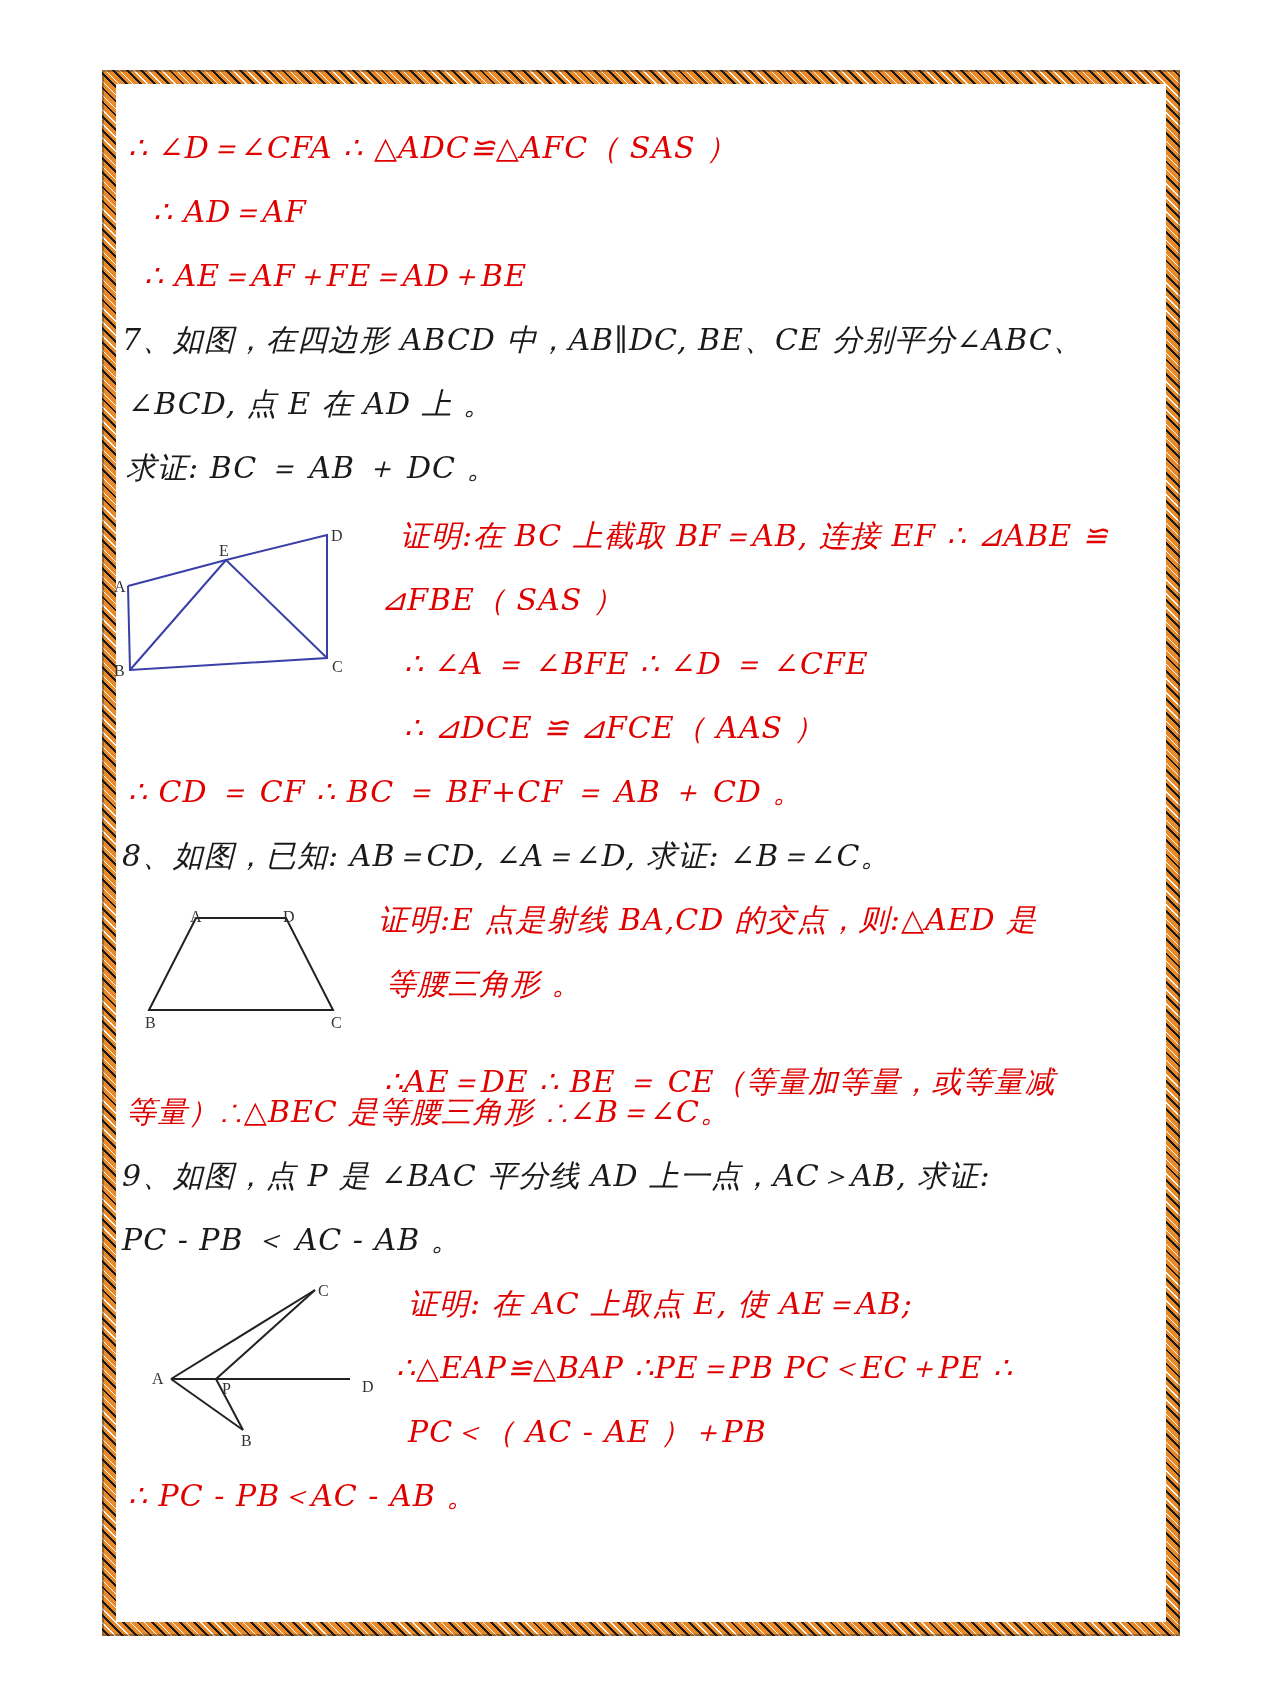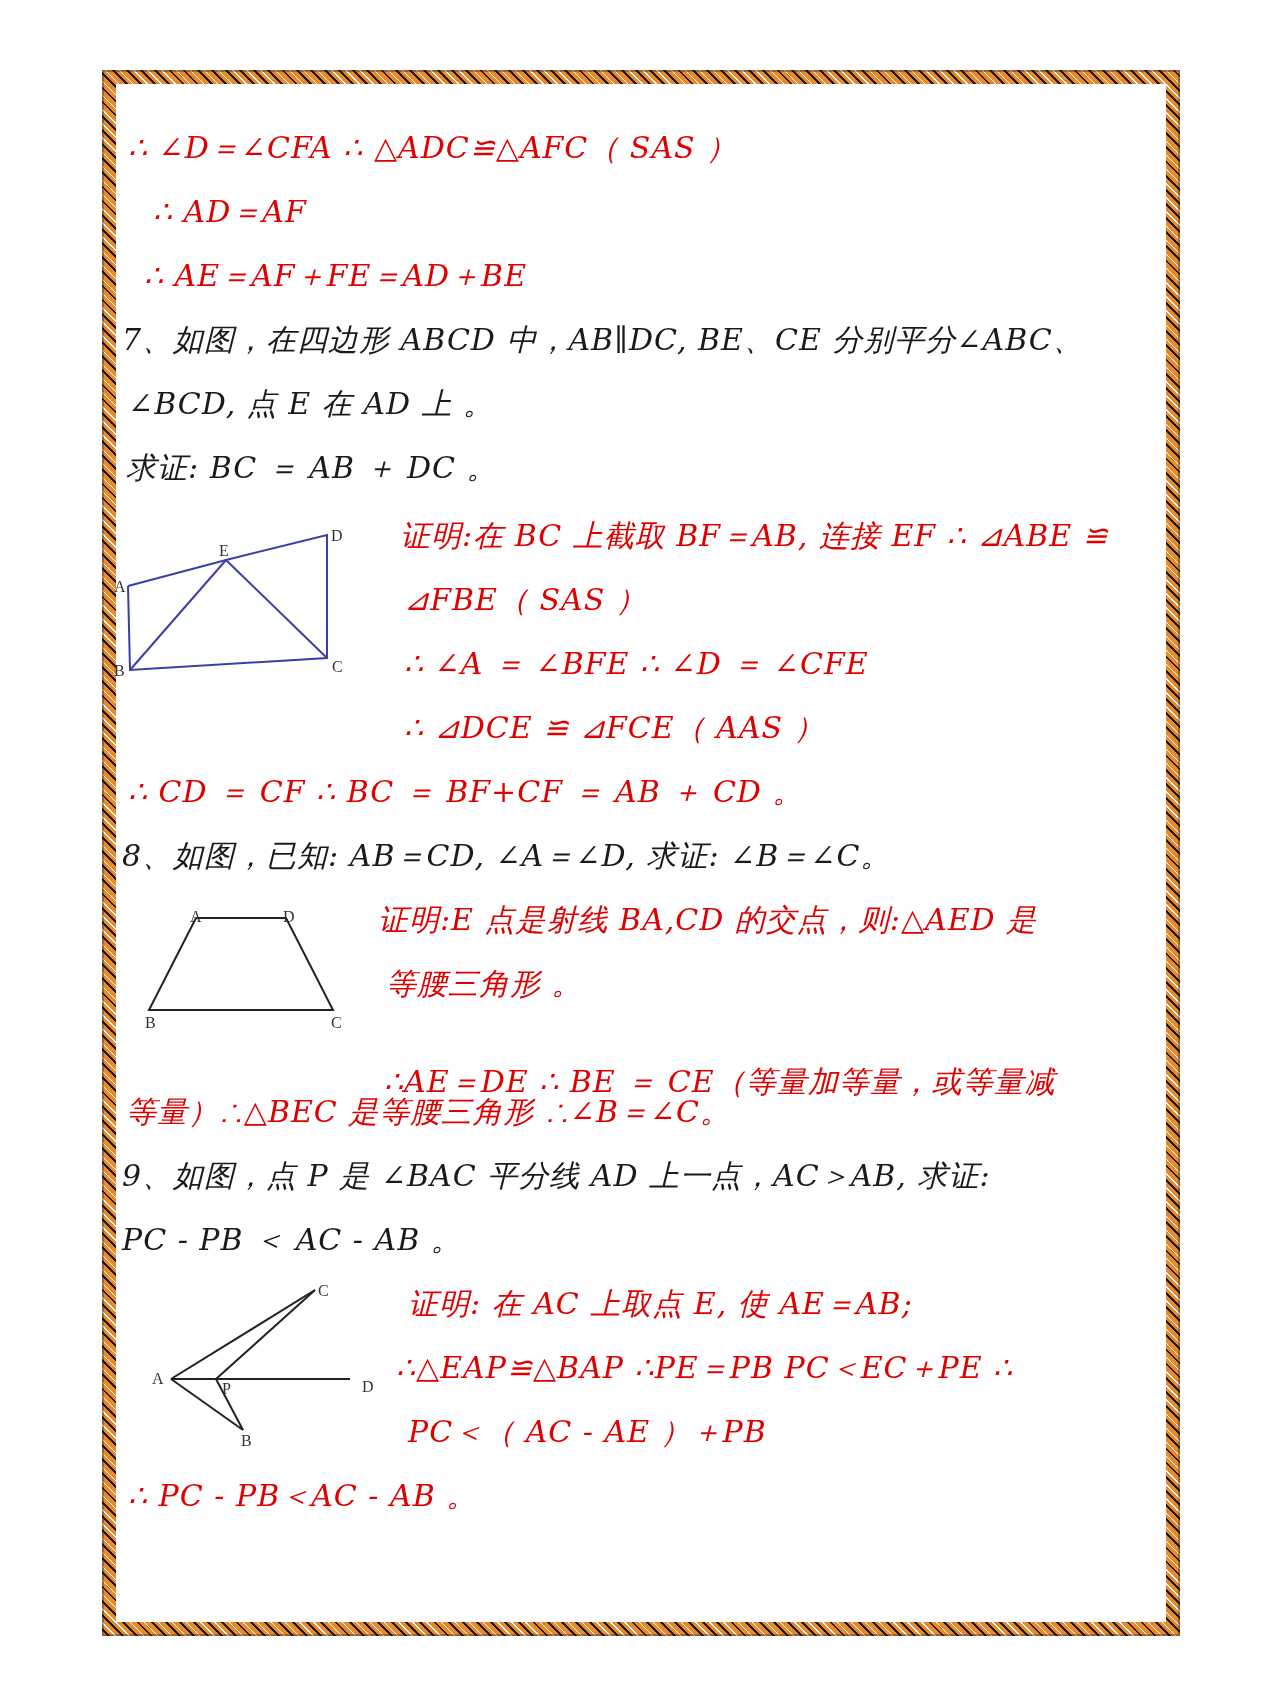--- a/index.html
+++ b/index.html
@@ -39,21 +39,21 @@
     </g>
     <text class="lbl" x="4" y="72">A</text>
     <text class="lbl" x="4" y="156">B</text>
     <text class="lbl" x="222" y="152">C</text>
     <text class="lbl" x="221" y="21">D</text>
     <text class="lbl" x="109" y="36">E</text>
   </svg>
 </div>
 
 <div class="line red" style="left:400px; top:516px;">证明:在 BC 上截取 BF＝AB, 连接 EF ∴ ⊿ABE  ≌</div>
-<div class="line red" style="left:404px; top:580px;">⊿FBE（ SAS ）</div>
+<div class="line red" style="left:381px; top:580px;">⊿FBE（ SAS ）</div>
 <div class="line red" style="left:404px; top:644px;">∴ ∠A ＝  ∠BFE  ∴  ∠D ＝  ∠CFE</div>
 <div class="line red" style="left:404px; top:708px;">∴   ⊿DCE  ≌  ⊿FCE（ AAS ）</div>
 <div class="line red" style="left:128px; top:772px;">∴  CD ＝ CF  ∴  BC ＝ BF+CF ＝ AB ＋ CD  。</div>
 
 <div class="line black" style="left:122px; top:836px;">8、如图，已知: AB＝CD, ∠A＝∠D, 求证: ∠B＝∠C。</div>
 
 <div class="diagram" style="left:140px; top:900px;">
   <svg width="230" height="130">
     <g stroke="#222222" stroke-width="2" fill="none">
       <polyline points="56,18 146,18 193,110 9,110 56,18"></polyline>

